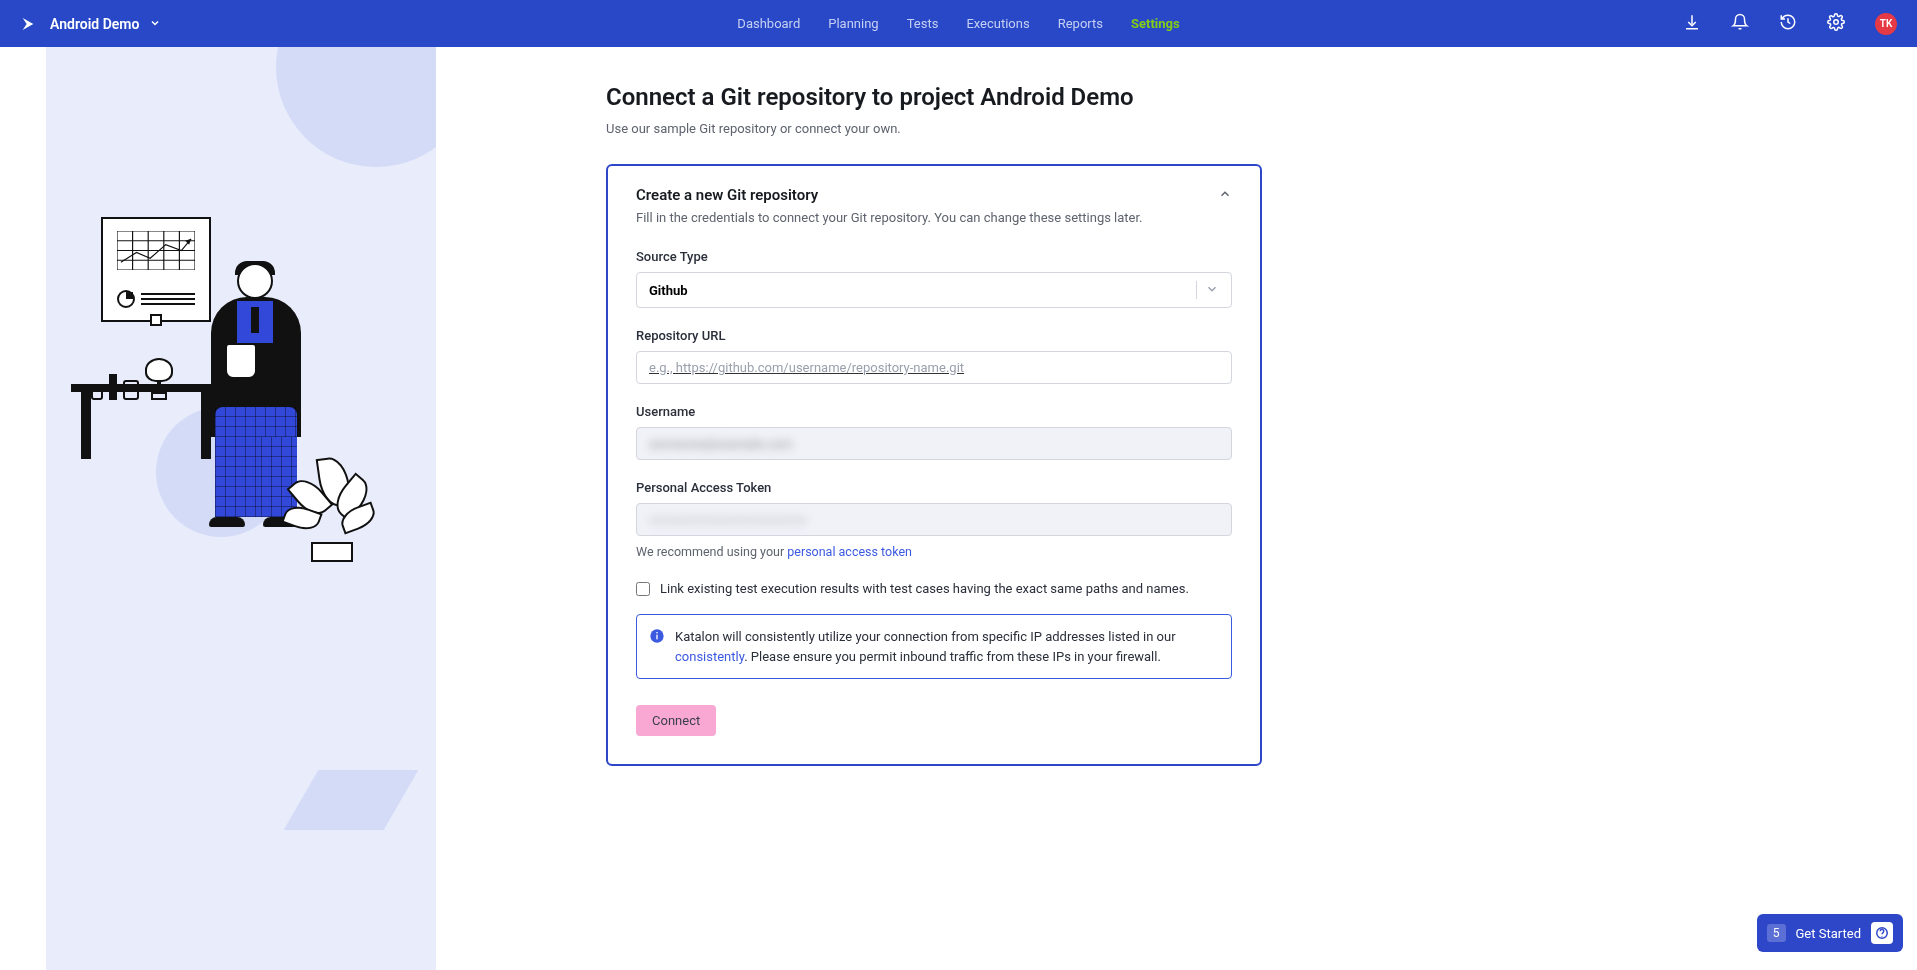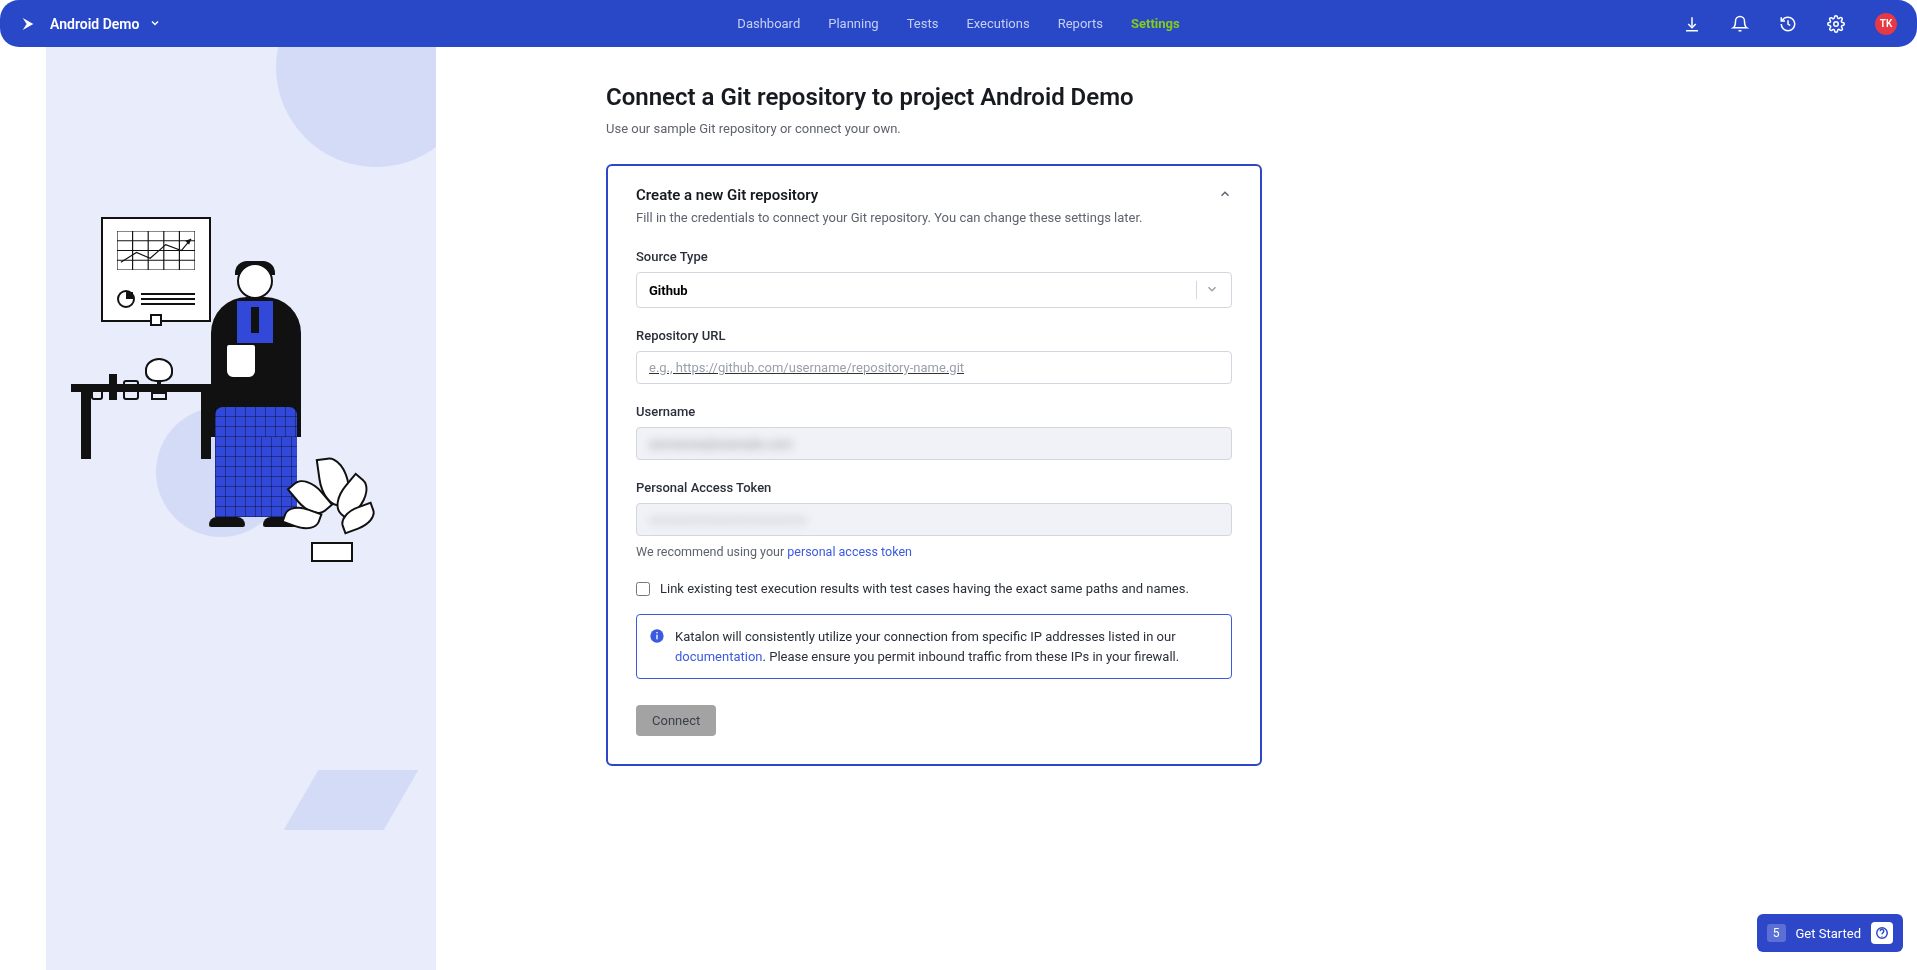--- a/index.html
+++ b/index.html
@@ -1,27 +1,27 @@
 <!DOCTYPE html>
 <html><head>
 <meta charset="utf-8">
 <style>
 * { margin: 0; padding: 0; box-sizing: border-box; font-family: -apple-system, BlinkMacSystemFont, "Segoe UI", Roboto, Helvetica, Arial, sans-serif; }
 html, body { height: 100%; background: #fff; }
 
 
-.header { display: flex; align-items: center; height: 47px; background: #2848c8; color: #fff; padding: 0 20px; position: relative; border-radius: 19px; }
+.header { display: flex; align-items: center; height: 47px; background: #2848c8; color: #fff; padding: 0 20px; position: relative; }
 .header-left { display: flex; align-items: center; gap: 14px; }
 .logo { width: 16px; height: 18px; }
 .project-title { font-size: 14px; font-weight: 600; color: #fff; }
 .header-dropdown { display: flex; align-items: center; cursor: pointer; gap: 10px; }
 .header-nav { position: absolute; left: 50%; transform: translateX(-50%); display: flex; gap: 28px; }
 .header-nav-item { font-size: 13px; color: #c5cff2; cursor: pointer; }
 .header-nav-item.active { color: #84cc16; font-weight: 700; }
-.header-right { margin-left: auto; display: flex; align-items: center; gap: 30px; }
+.header-right { margin-left: auto; display: flex; align-items: flex-start; gap: 30px; }
 .header-icon { color: #fff; cursor: pointer; width: 18px; height: 18px; display: flex; align-items: center; justify-content: center; }
 .avatar { width: 22px; height: 22px; border-radius: 50%; background: #e63946; color: #fff; font-size: 10px; display: flex; align-items: center; justify-content: center; font-weight: 600; }
 
 
 .layout { display: flex; height: calc(100% - 47px); padding-left: 46px; }
 .sidebar { width: 390px; background: #e8ecfb; position: relative; overflow: hidden; padding: 30px 25px; }
 .deco-arc-top { position: absolute; top: -80px; right: -40px; width: 200px; height: 200px; border-radius: 50%; background: #d3dbf7; }
 .deco-arc-mid { position: absolute; top: 360px; left: 110px; width: 130px; height: 130px; border-radius: 50%; background: #d3dbf7; }
 .deco-para-bottom { position: absolute; bottom: 140px; right: 35px; width: 100px; height: 60px; background: #d3dbf7; transform: skewX(-30deg); }
 
@@ -100,21 +100,21 @@
 .hint a { color: #3c5ae0; text-decoration: none; cursor: pointer; }
 
 .checkbox-row { display: flex; align-items: center; gap: 10px; margin-top: 22px; }
 .checkbox-row input { width: 14px; height: 14px; }
 .checkbox-row span { font-size: 13px; color: #2a2f3a; }
 
 .info-box { display: flex; gap: 10px; border: 1px solid #3c5ae0; border-radius: 4px; padding: 12px; margin-top: 18px; font-size: 13px; color: #2a2f3a; line-height: 1.5; }
 .info-icon { color: #3c5ae0; flex-shrink: 0; margin-top: 1px; }
 .info-box a { color: #3c5ae0; text-decoration: none; }
 
-.connect-btn { margin-top: 26px; padding: 8px 16px; background: #a3a3a3; border: none; border-radius: 4px; font-size: 13px; color: #3a3f4a; cursor: pointer; }
+.connect-btn { margin-top: 26px; padding: 8px 16px; background: #f9a8d4; border: none; border-radius: 4px; font-size: 13px; color: #3a3f4a; cursor: pointer; }
 
 .get-started { position: fixed; bottom: 18px; right: 14px; display: flex; align-items: center; background: #2e47c8; color: #fff; border-radius: 6px; padding: 8px 10px; font-size: 13px; gap: 10px; cursor: pointer; }
 .get-started .badge { background: rgba(255,255,255,.22); border-radius: 3px; padding: 2px 6px; font-size: 12px; }
 .gs-icon { width: 22px; height: 22px; border-radius: 4px; background: #fff; color: #2e47c8; display: flex; align-items: center; justify-content: center; }
 </style>
 </head>
 <body>
 
 <div class="header">
   <div class="header-left">
@@ -309,21 +309,21 @@
 
         <div class="info-box">
           <span class="info-icon">
             <svg width="16" height="16" viewBox="0 0 24 24" fill="#3c5ae0">
                 <circle cx="12" cy="12" r="10"></circle>
                 <rect x="11" y="10" width="2" height="7" fill="#fff"></rect>
                 <rect x="11" y="6" width="2" height="2" fill="#fff"></rect>
               </svg>
           </span>
           <div>
-            <span>Katalon will consistently utilize your connection from specific IP addresses listed in our </span><a>documentation</a><span>. Please ensure you permit inbound traffic from these IPs in your firewall.</span>
+            <span>Katalon will consistently utilize your connection from specific IP addresses listed in our </span><a>consistently</a><span>. Please ensure you permit inbound traffic from these IPs in your firewall.</span>
           </div>
         </div>
 
         <button class="connect-btn">Connect</button>
       </div>
     </div>
   </div>
 </div>
 
 <div class="get-started">

